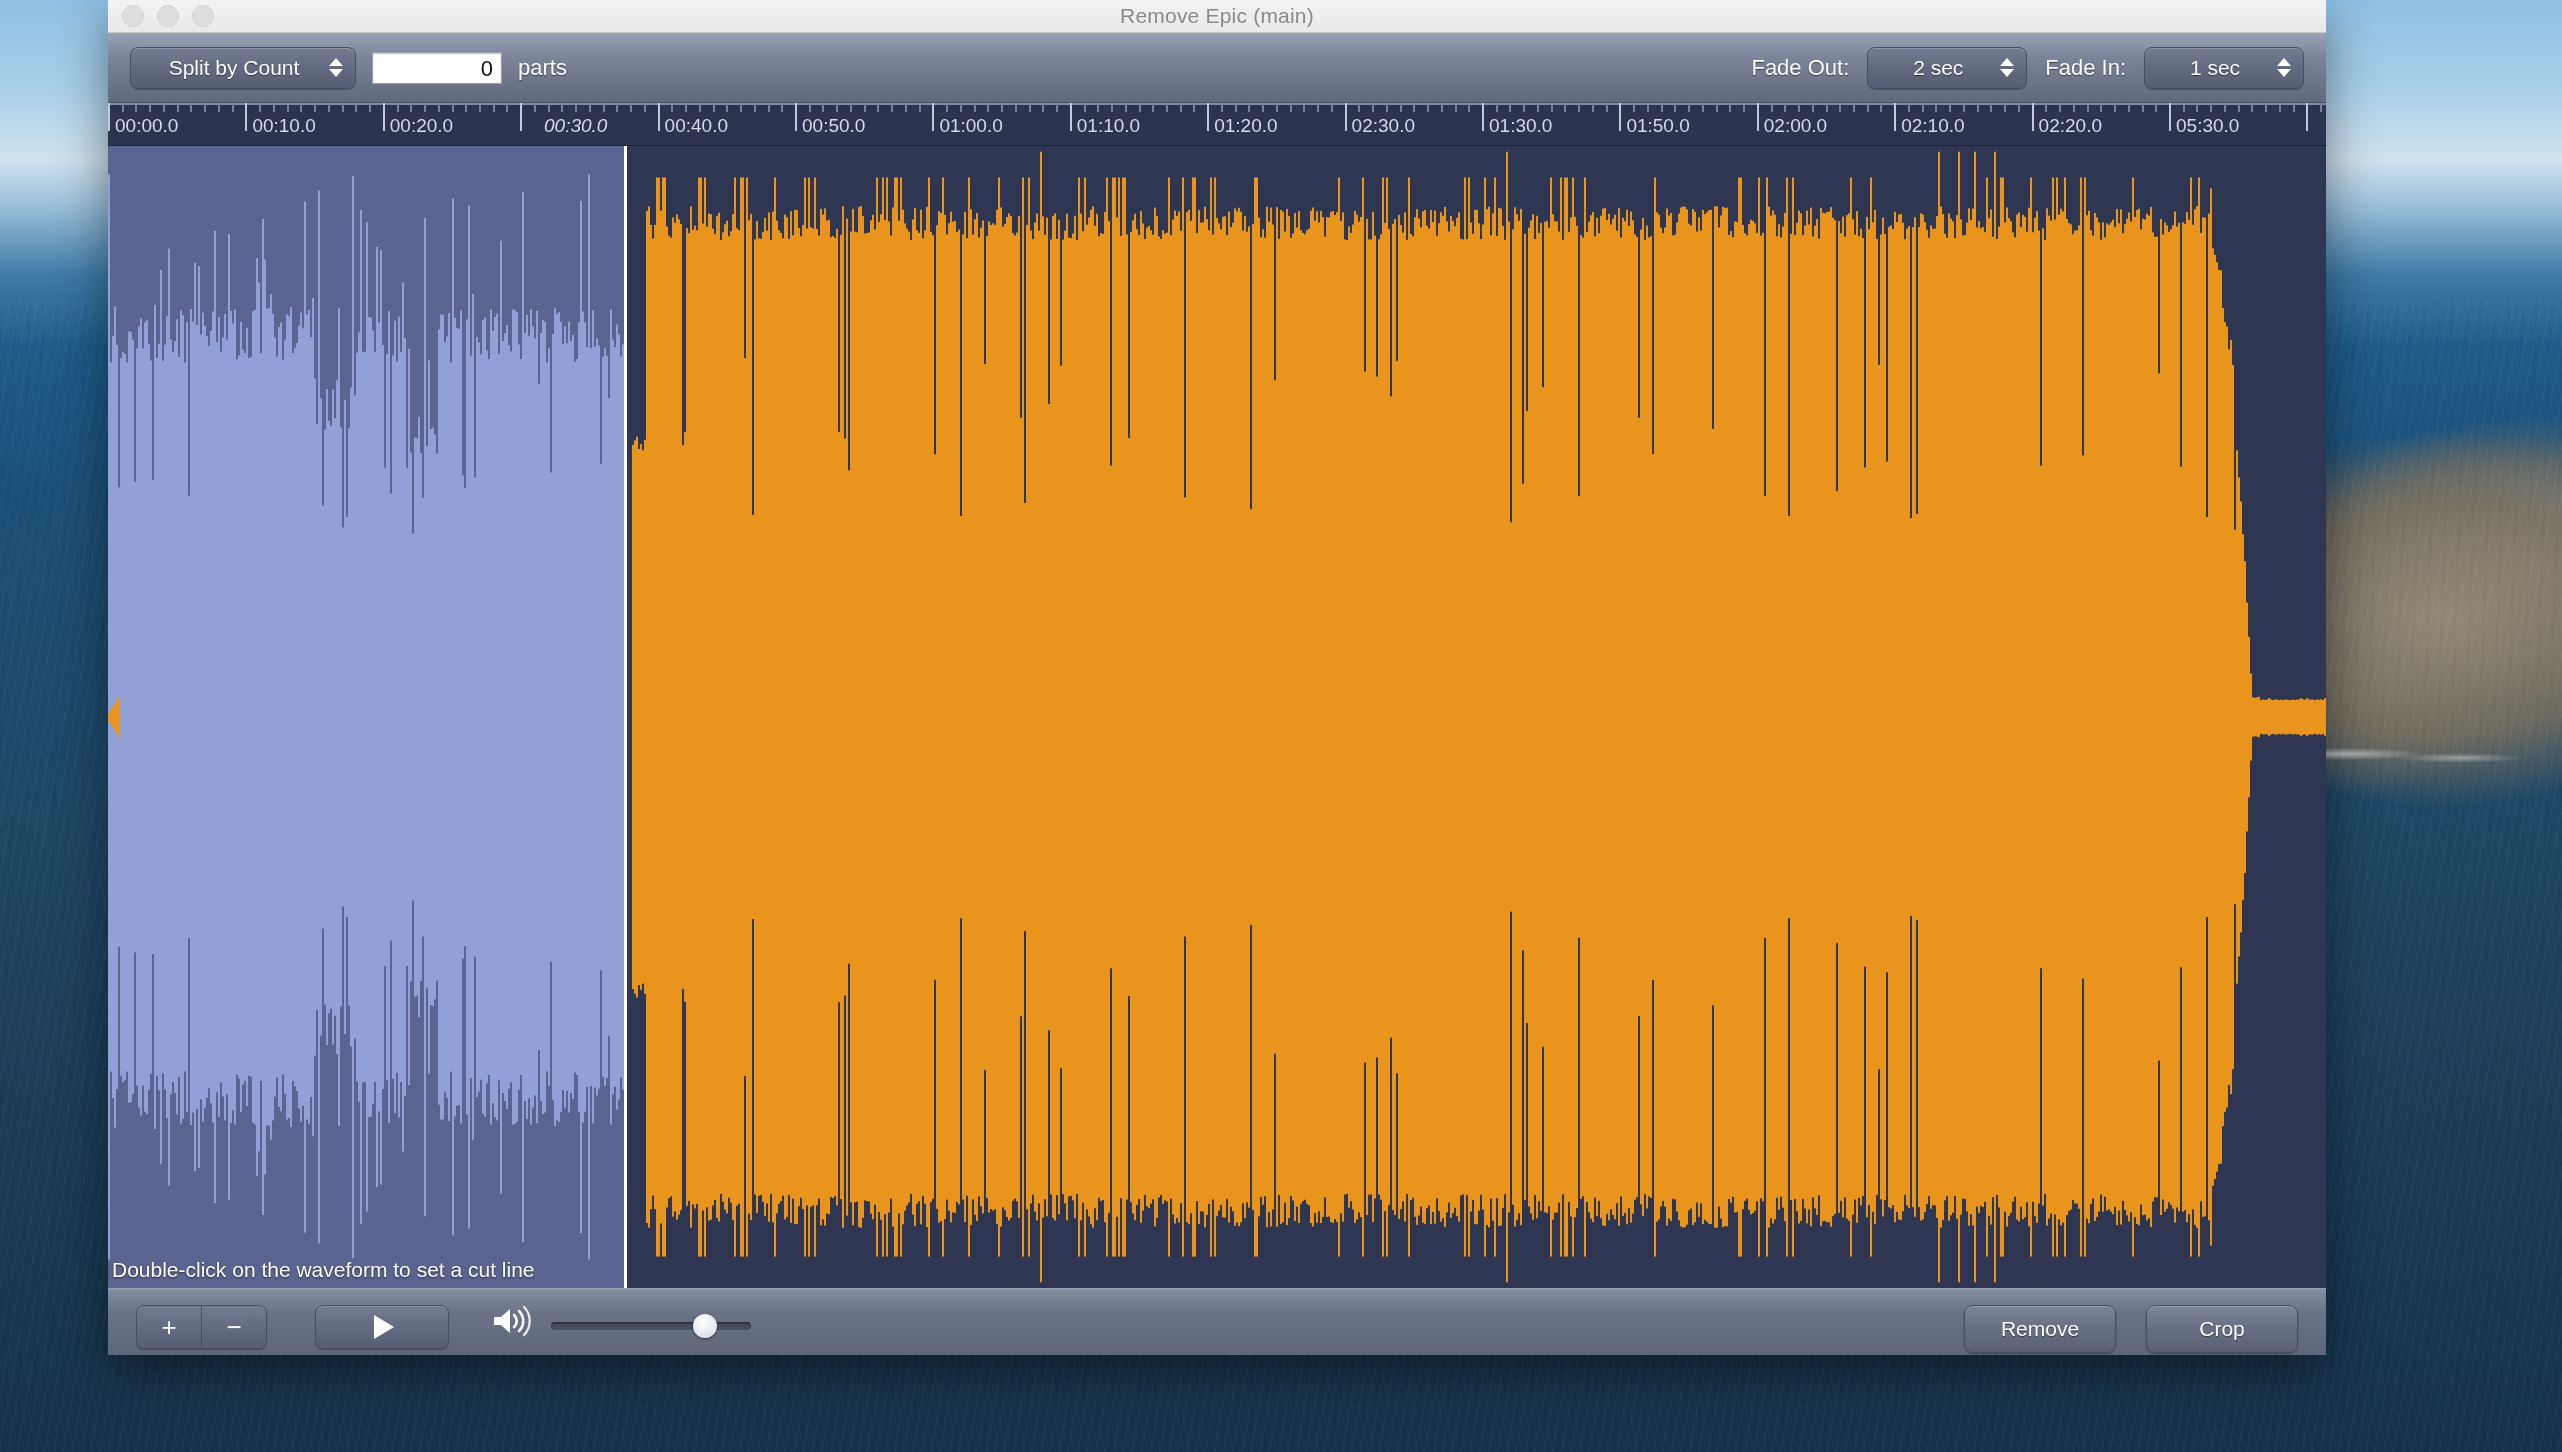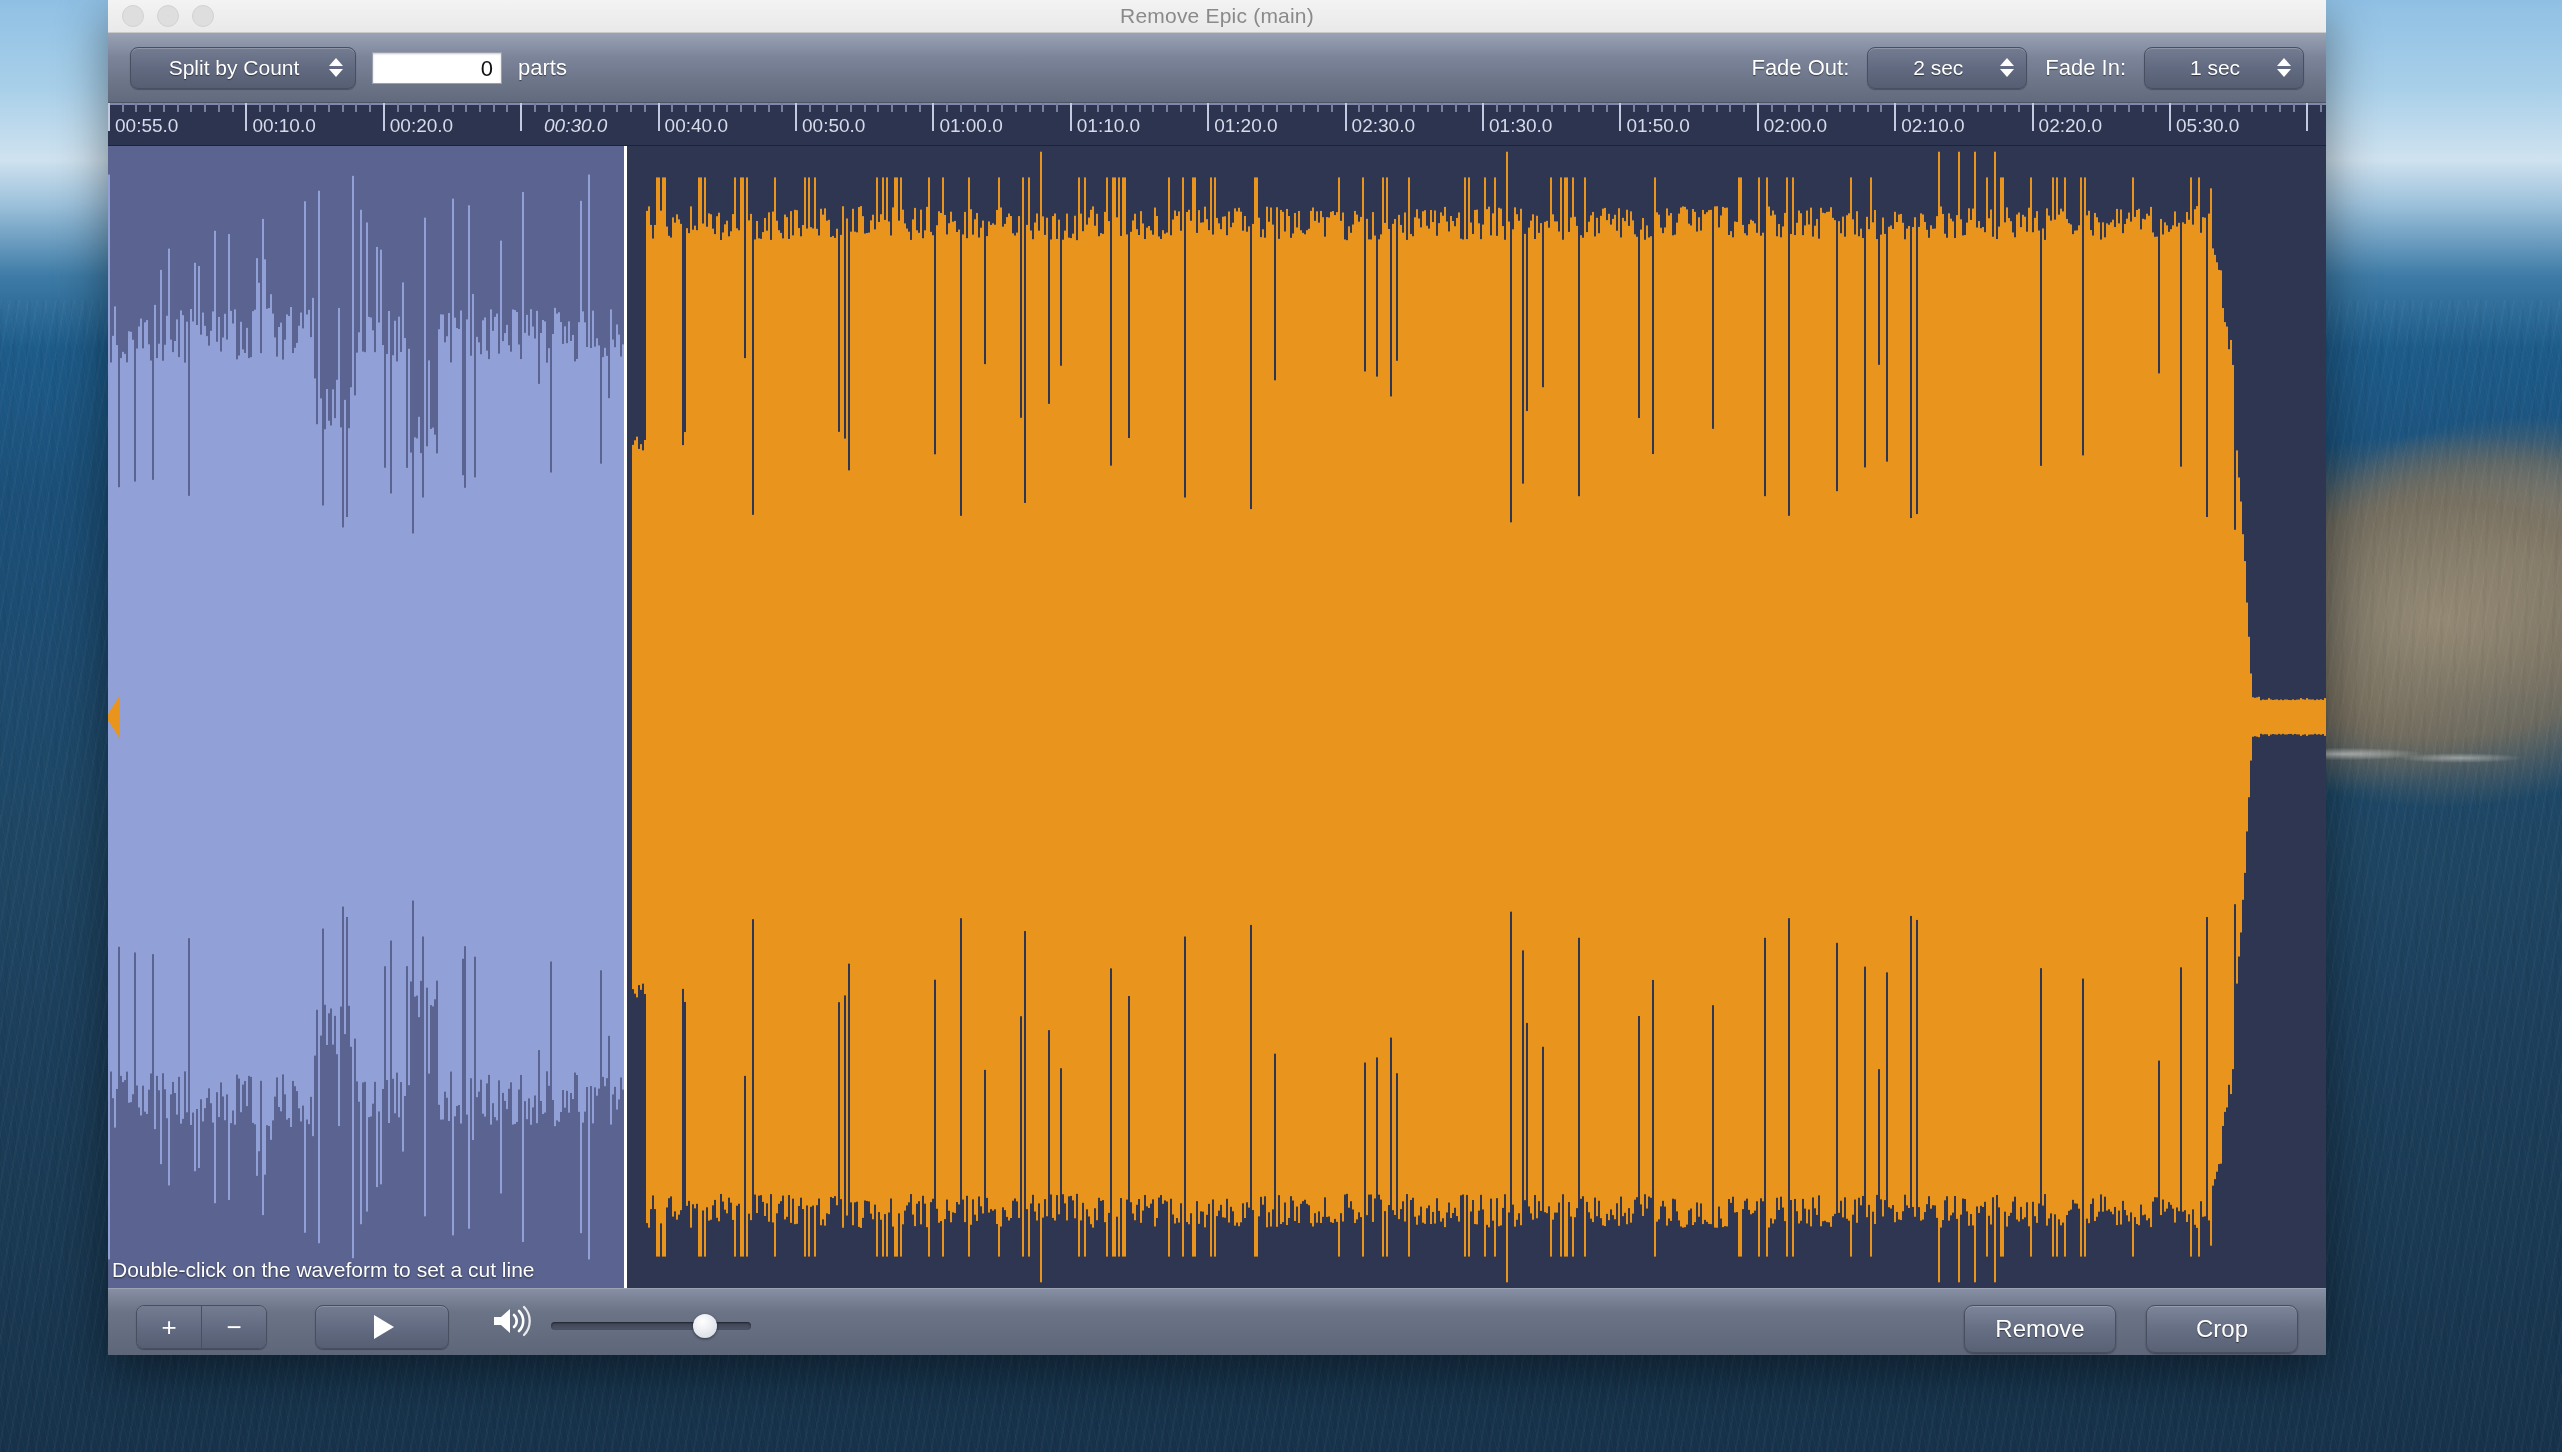--- a/index.html
+++ b/index.html
@@ -203,21 +203,21 @@
   .slider .knob { position:absolute; left: 142px; width: 24px; height: 24px; border-radius: 50%;
      background: radial-gradient(circle at 40% 32%, #ffffff, #dfe3ea 70%, #c2c7d1 100%);
      box-shadow: 0 1px 3px rgba(0,0,0,.5);}
 
   .right-btns { margin-left: auto; display: flex; gap: 30px; }
   .pushbtn {
     width: 150px; height: 46px; border-radius: 9px;
     background: linear-gradient(to bottom, #7c859a 0%, #666f84 48%, #596175 100%);
     border: 1px solid #474f61;
     box-shadow: inset 0 1px 0 rgba(255,255,255,.20), 0 1px 2px rgba(0,0,0,.35);
-    color: #fff; font-size: 24px;
+    color: #fff; font-size: 21px;
     display:flex; align-items:center; justify-content:center;
     text-shadow: 0 1px 1px rgba(0,0,0,.5);
   }
 
   
   .wm-macw {
     position: absolute; left: 2192px; top: 697px;
     display: flex; align-items: center; gap: 10px;
     pointer-events: none;
   }
@@ -296,21 +296,21 @@
             <span class="up"></span>
               <span class="dn"></span>
           </span>
         </div>
       </div>
     </div>
 
     <div class="ruler" id="ruler">
       <div class="ruler-top-line"></div>
     <div class="tick major" style="left: 0px;"></div>
-        <div class="rlabel" style="left: 0px;">00:55.0</div>
+        <div class="rlabel" style="left: 0px;">00:00.0</div>
         <div class="tick minor" style="left: 13.74px;"></div>
         <div class="tick minor" style="left: 27.48px;"></div>
         <div class="tick minor" style="left: 41.22px;"></div>
         <div class="tick minor" style="left: 54.96px;"></div>
         <div class="tick minor" style="left: 68.7px;"></div>
         <div class="tick minor" style="left: 82.44px;"></div>
         <div class="tick minor" style="left: 96.18px;"></div>
         <div class="tick minor" style="left: 109.92px;"></div>
         <div class="tick minor" style="left: 123.66px;"></div>
         <div class="tick major" style="left: 137.4px;"></div>

